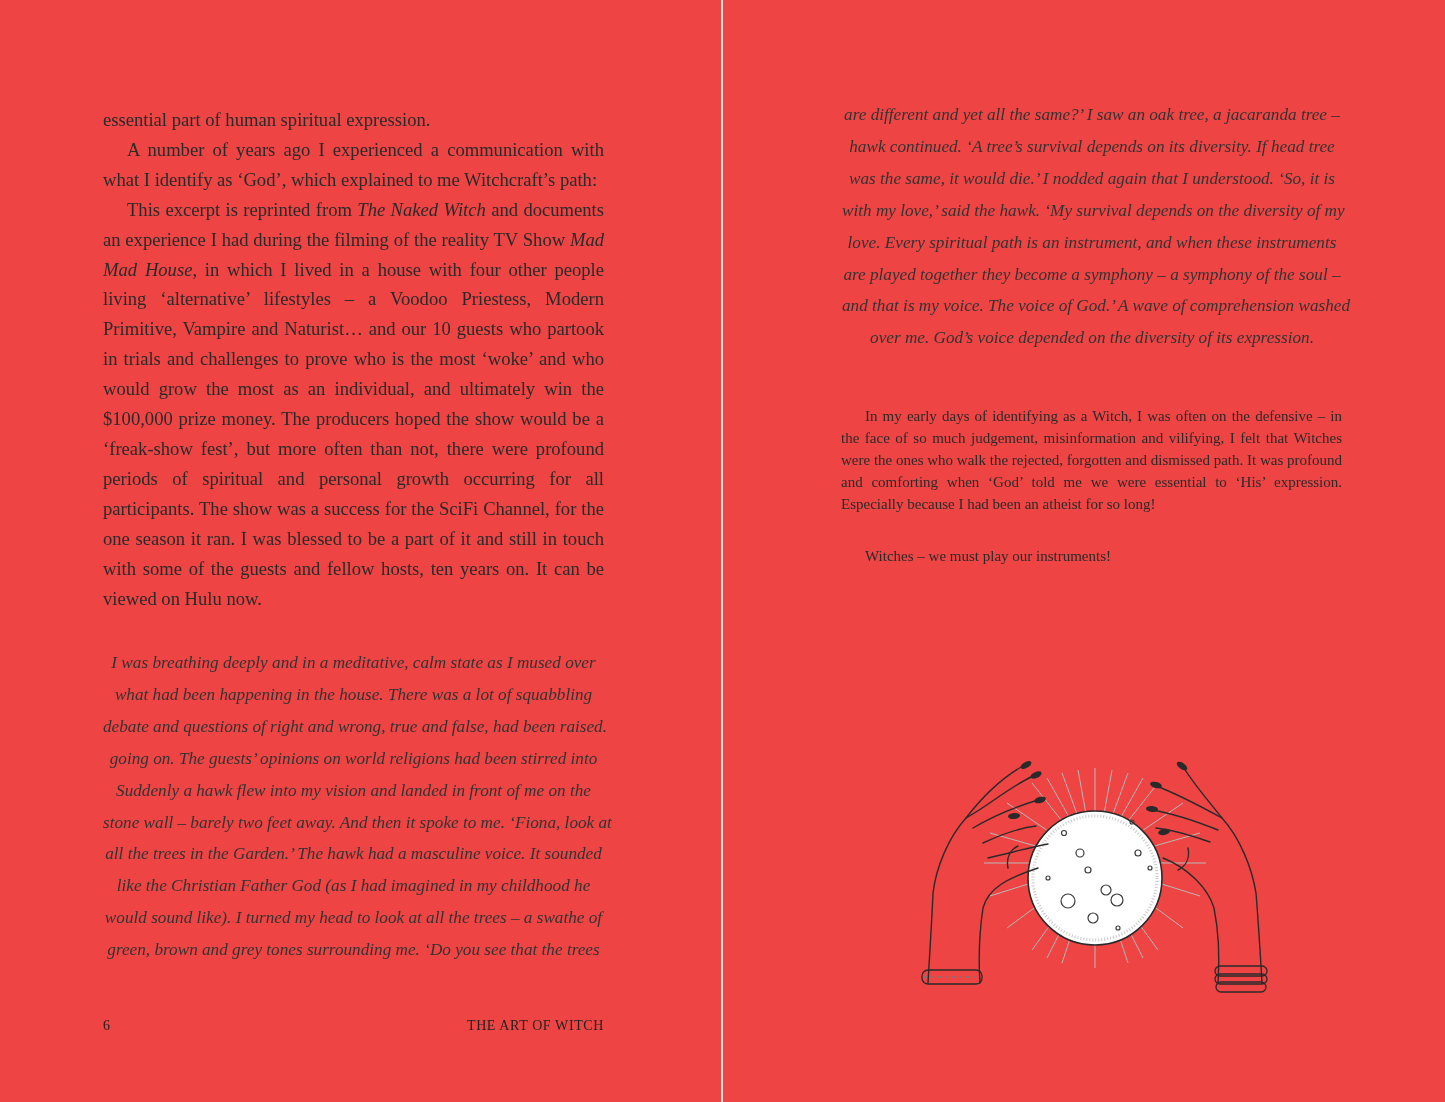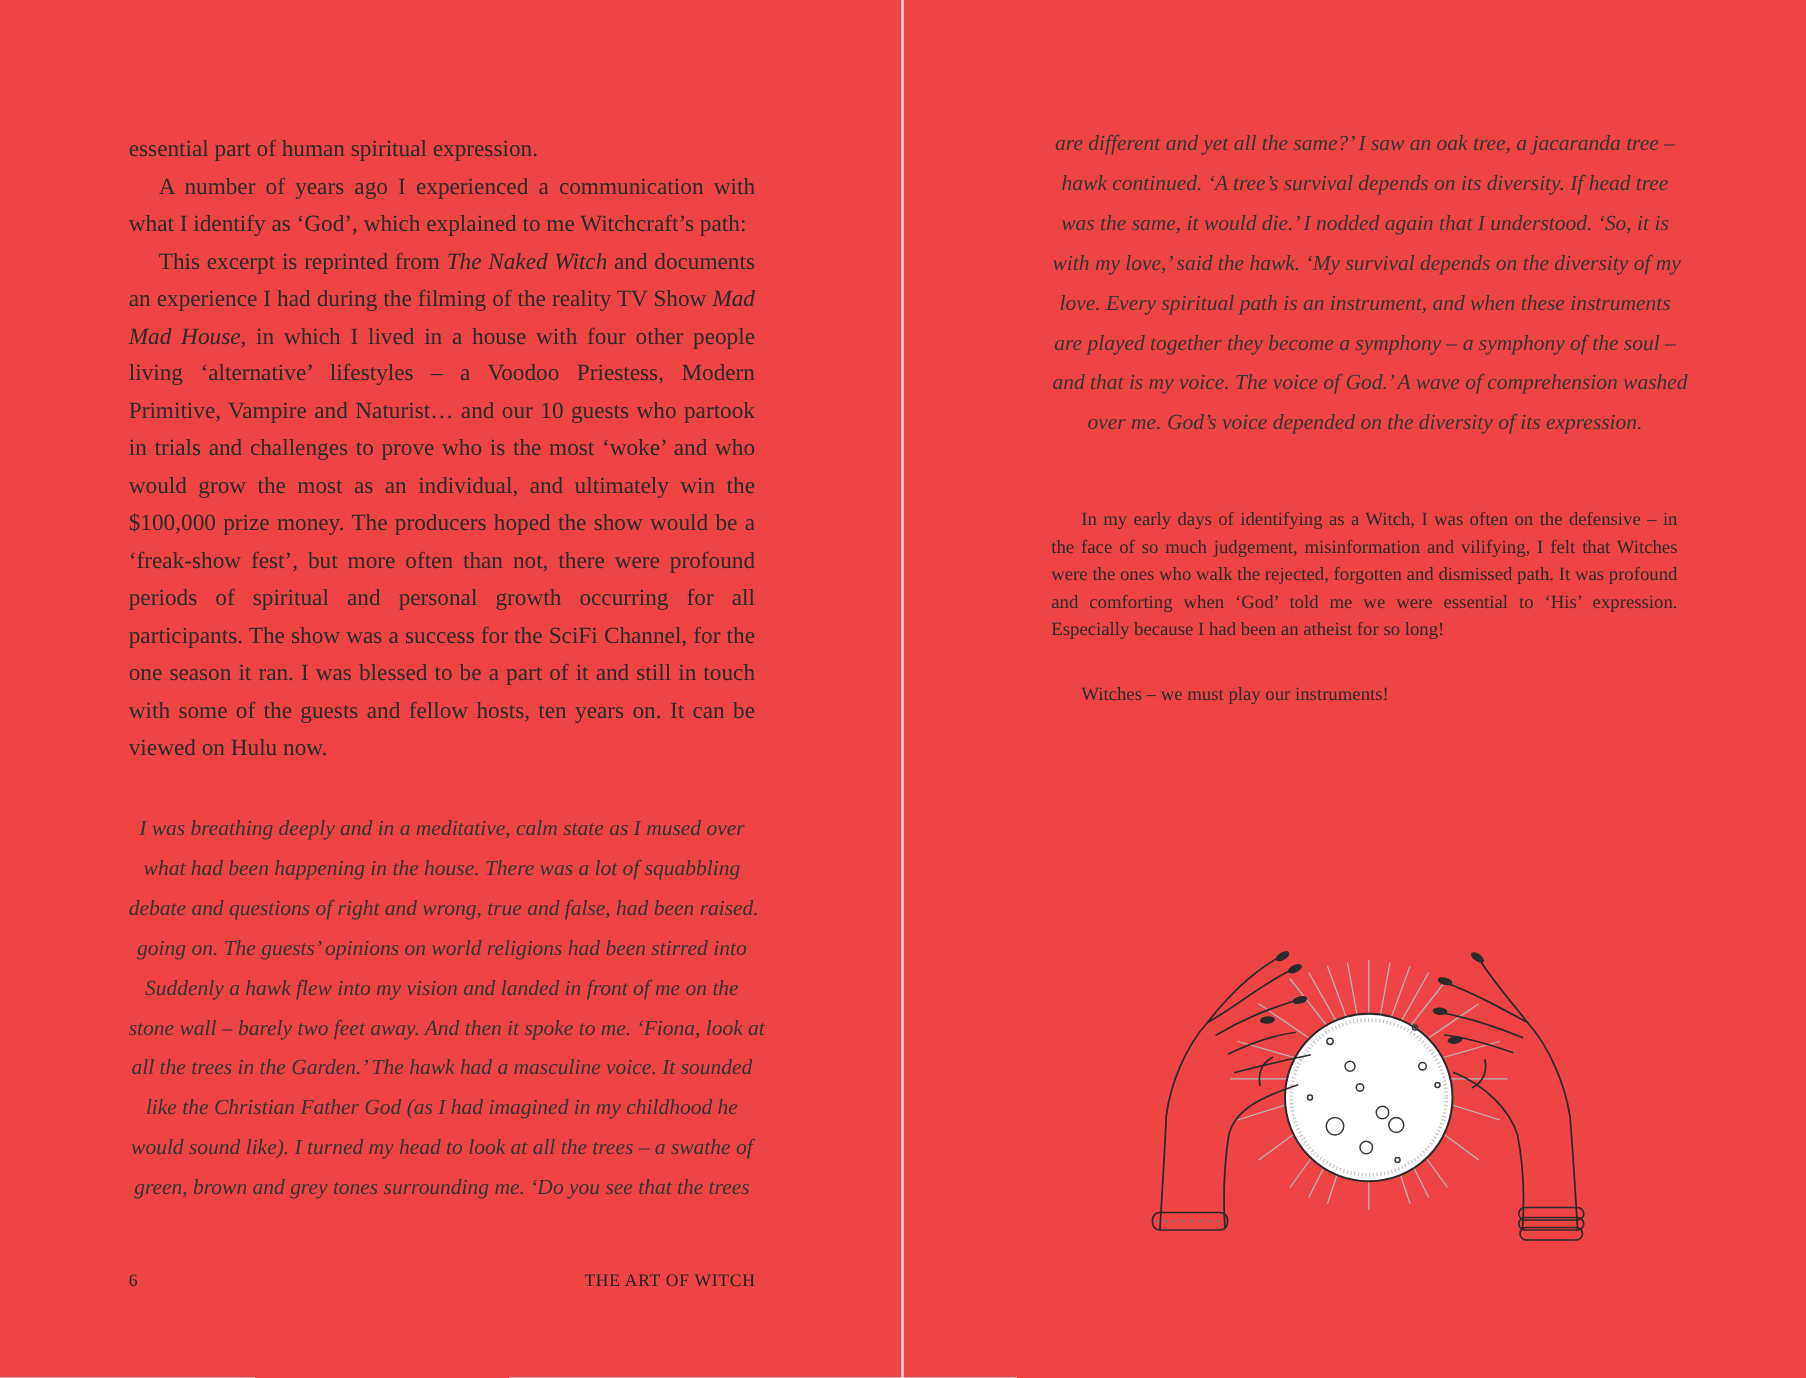--- a/index.html
+++ b/index.html
@@ -102,21 +102,21 @@
     }
 
     .folio {
       position: absolute;
       top: 1018px;
       font-size: 14px;
       letter-spacing: 0.6px;
       color: #222222;
     }
     .folio-number { left: 103px; }
-    .folio-title { left: 467px; width: 138px; text-align: center; }
+    .folio-title { left: 467px; width: 138px; text-align: left; }
 
     .illustration {
       position: absolute;
       left: 888px;
       top: 718px;
       width: 414px;
       height: 298px;
     }
     .illustration svg {
       width: 100%;

